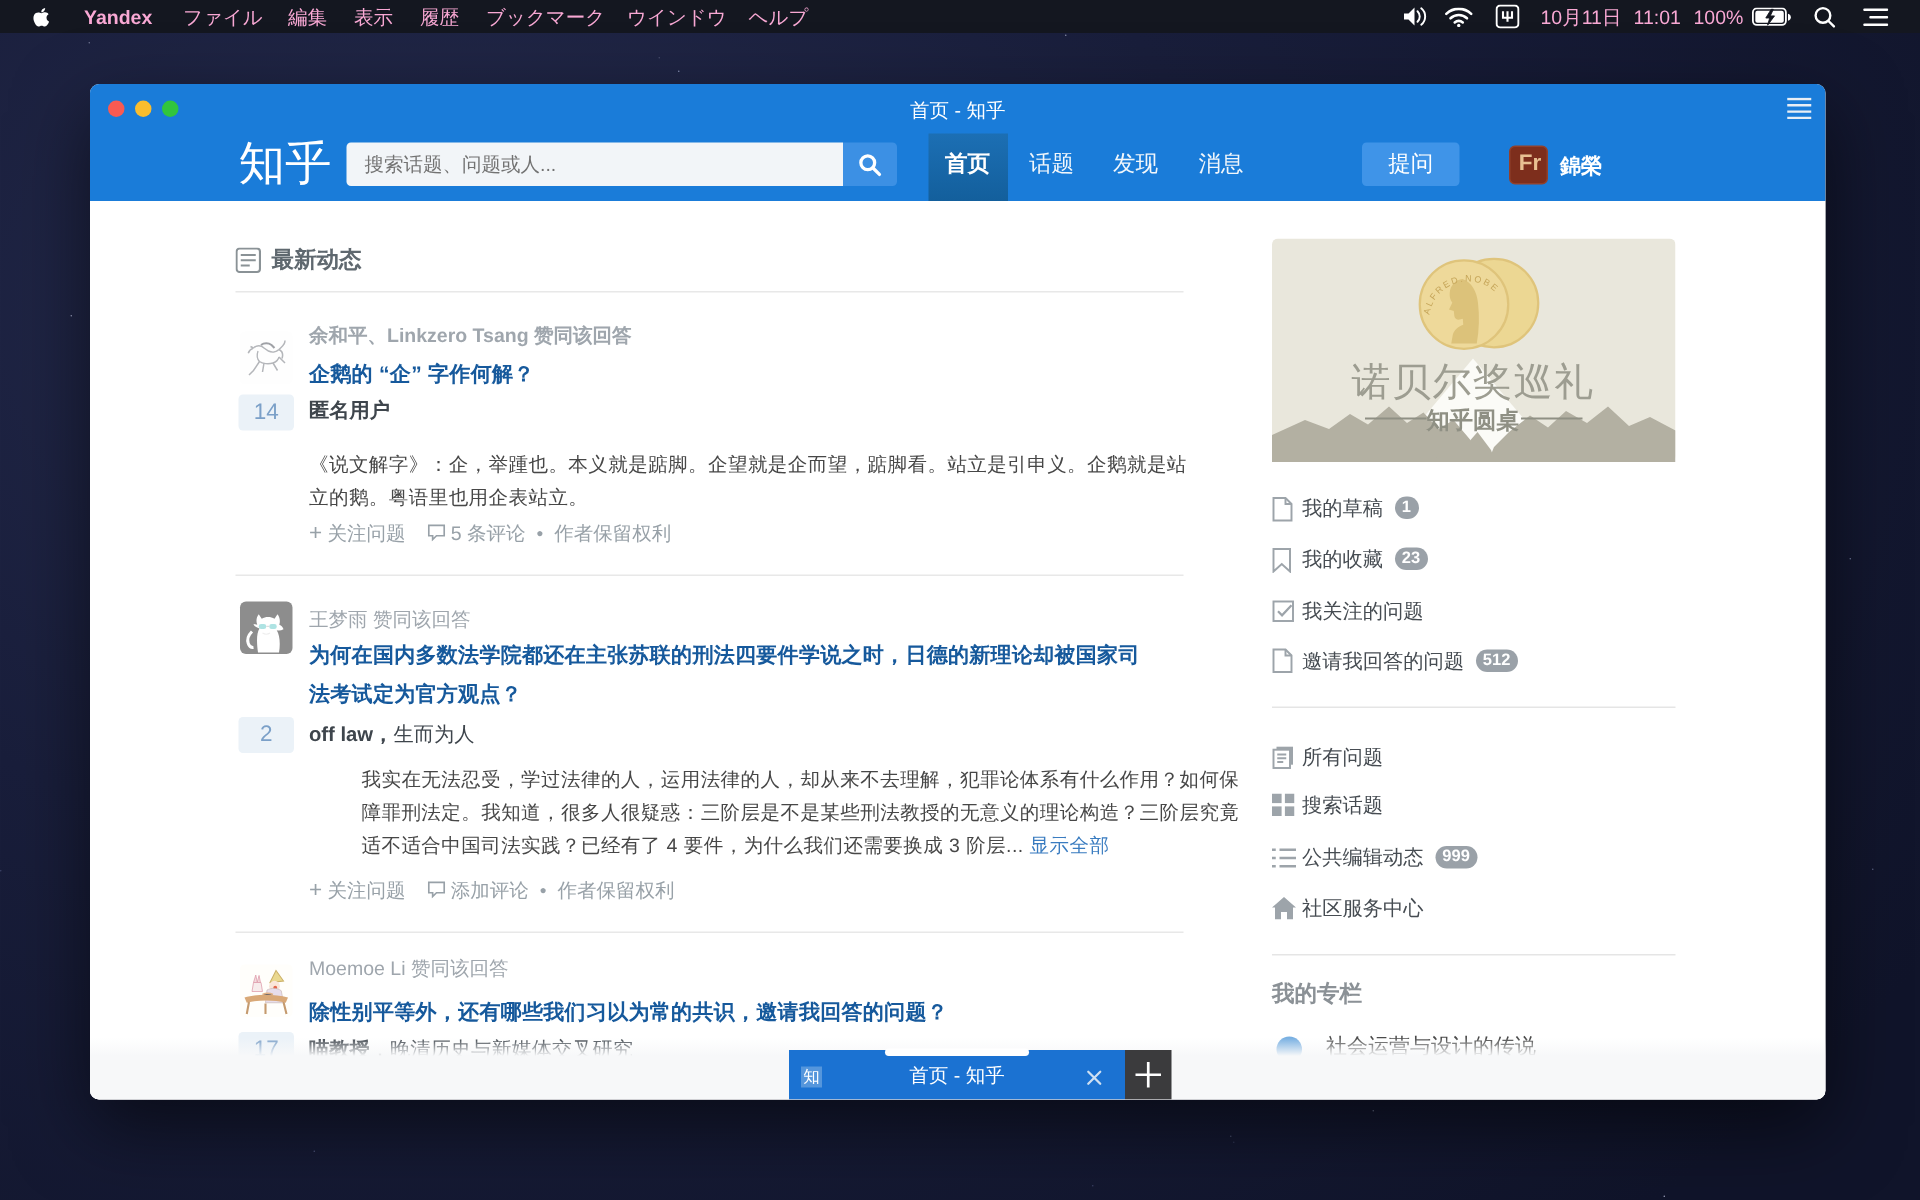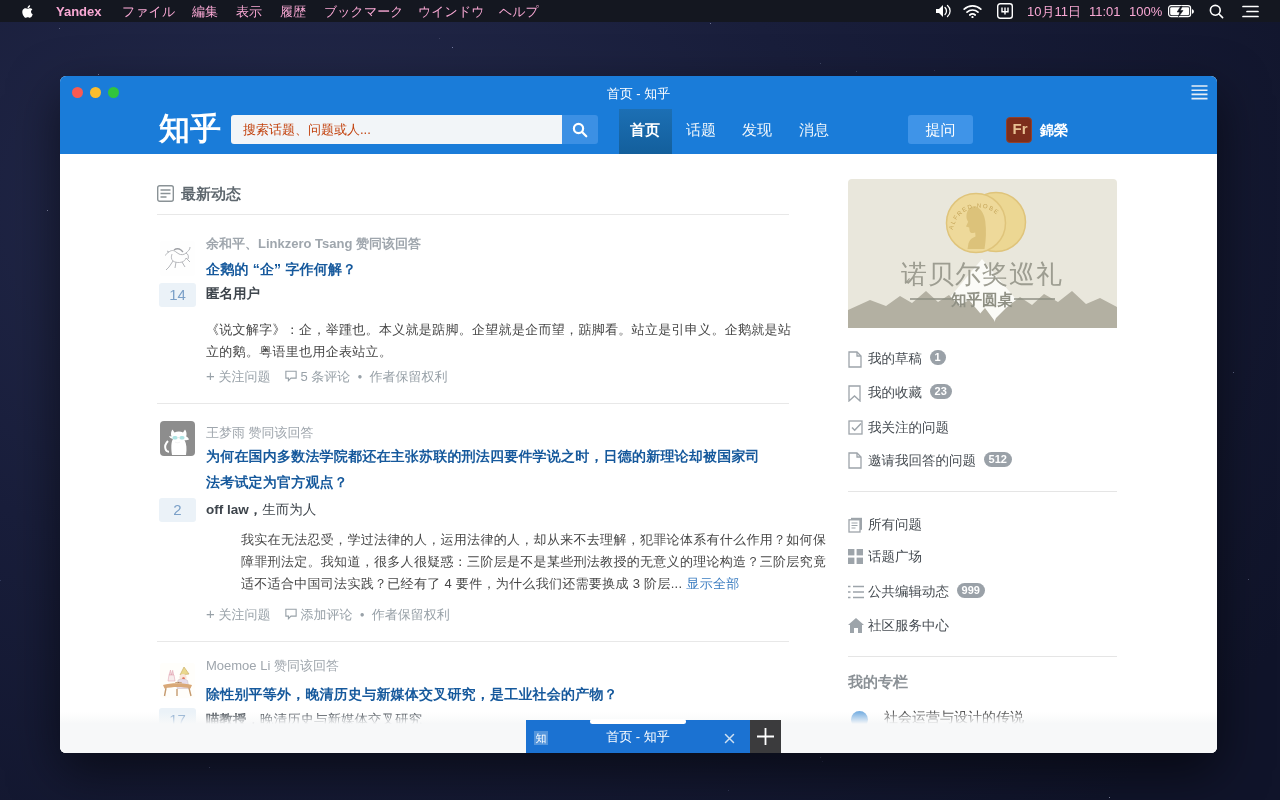--- a/index.html
+++ b/index.html
@@ -3,21 +3,21 @@
 <meta charset="utf-8">
 <style>
 html,body{margin:0;padding:0;width:1280px;height:800px;overflow:hidden;}
 body{font-family:"Liberation Sans",sans-serif;position:relative;
 background:radial-gradient(1150px 820px at 24% 26%, #242a4c 0%, #191e3b 45%, #10142a 100%);}
 .abs{position:absolute;}
 
 #menubar{left:0;top:0;width:1280px;height:22px;background:#141720;color:#f9a8d4;font-size:13px;}
 #menubar .mi{position:absolute;top:0;height:22px;line-height:23px;white-space:nowrap;}
 
-#win{left:60px;top:76px;width:1157px;height:677px;border-radius:6px;overflow:hidden;
+#win{left:60px;top:56px;width:1157px;height:677px;border-radius:6px;overflow:hidden;
 box-shadow:0 18px 50px rgba(0,0,0,0.55);background:#fff;}
 #header{left:0;top:0;width:1157px;height:78px;background:#1a7cd9;}
 .tl{position:absolute;top:11px;width:11px;height:11px;border-radius:50%;}
 #wtitle{left:0;top:9px;width:1157px;text-align:center;color:#fff;font-size:13px;}
 #navactive{left:559px;top:33px;width:53px;height:45px;background:#15669f;background:linear-gradient(#1c6fb4,#135f9c);}
 .nav{position:absolute;top:39px;height:30px;line-height:30px;color:#f2f7fb;font-size:15px;}
 #searchbox{left:171px;top:39px;width:331px;height:29px;background:#f2f5f8;border-radius:3px 0 0 3px;}
 #searchbtn{left:502px;top:39px;width:36px;height:29px;background:#3c90e4;border-radius:0 3px 3px 0;}
 #askbtn{left:848px;top:39px;width:65px;height:29px;background:#3f94e8;border-radius:3px;color:#fff;
 font-size:15px;text-align:center;line-height:29px;}
@@ -101,23 +101,23 @@
 
 <div id="win" class="abs">
   <div id="header" class="abs">
     <div class="tl" style="left:12px;background:#f95a52;"></div>
     <div class="tl" style="left:30px;background:#f9bd2e;"></div>
     <div class="tl" style="left:48px;background:#31c53e;"></div>
     <div id="wtitle" class="abs">首页 - 知乎</div>
     <svg class="abs" style="left:1131px;top:9px" width="17" height="15" viewBox="0 0 17 15" stroke="#e8eef5" stroke-width="1.6">
       <path d="M0.5 1h16M0.5 5.2h16M0.5 9.4h16M0.5 13.6h16"></path>
     </svg>
-    <div class="abs" style="left:99px;top:36px;color:#fff;font-size:31px;line-height:34px;font-weight:bold;">知乎</div>
+    <div class="abs" style="left:99px;top:36px;color:#fff;font-size:31px;line-height:34px;font-weight:normal;">知乎</div>
     <div id="searchbox" class="abs">
-        <div class="abs" style="left:12px;top:0;height:29px;line-height:30px;color:#c2410c;font-size:13px;">搜索话题、问题或人...</div>
+        <div class="abs" style="left:12px;top:0;height:29px;line-height:30px;color:#737373;font-size:13px;">搜索话题、问题或人...</div>
       </div>
     <div id="searchbtn" class="abs">
       <svg class="abs" style="left:10px;top:7px" width="16" height="16" viewBox="0 0 16 16" fill="none" stroke="#fff" stroke-width="2.2">
         <circle cx="6.5" cy="6.5" r="4.6"></circle>
           <path d="M10 10l4.3 4.3" stroke-linecap="round"></path>
       </svg>
     </div>
     <div id="navactive" class="abs"></div>
     <div class="nav" style="left:570px;font-weight:bold;color:#fff;">首页</div>
     <div class="nav" style="left:626px;">话题</div>
@@ -193,21 +193,21 @@
         <circle cx="23.5" cy="15.5" r="1.3" fill="#e2654a"></circle>
         <path d="M18 17c3-1.5 7-1.5 9.5 0.5l1.5 8h-12z" fill="#e7ddeb" stroke="#cbb" stroke-width="0.5"></path>
         <path d="M9 12l1.5-5 1 4.8 1.2-4.5 1 5z" fill="#f3dadd" stroke="#d9a" stroke-width="0.5"></path>
         <path d="M9 12h5l1 6h-7z" fill="#f7ecec" stroke="#d9a" stroke-width="0.5"></path>
         <path d="M3 22c8-2.5 20-2.5 29 0l-1.5 3.5c-8-2-18-2-26 0z" fill="#d9a877"></path>
         <path d="M6 25l-1.5 8M29 25l2 8M17 26v7" stroke="#c59a6e" stroke-width="1.4"></path>
         <path d="M15 20c2-1 5-1 7 0" stroke="#e0b084" stroke-width="1"></path>
       </svg>
     </div>
     <div class="meta" style="top:503px;">Moemoe Li 赞同该回答</div>
-    <div class="qtitle" style="top:530px;">除性别平等外，晚清历史与新媒体交叉研究，是工业社会的产物？</div>
+    <div class="qtitle" style="top:530px;">除性别平等外，还有哪些我们习以为常的共识，邀请我回答的问题？</div>
     <div class="vote" style="top:554px;">17</div>
     <div class="author" style="top:556px;"><b>喵教授</b>，晚清历史与新媒体交叉研究</div>
 
     <svg class="abs" style="left:788px;top:25px" width="269" height="149" viewBox="0 0 269 149">
       <rect width="269" height="149" rx="4" fill="#e9e7dc"></rect>
       <circle cx="148" cy="43" r="29.5" fill="#ecd793" stroke="#dfc47b" stroke-width="1.5"></circle>
       <circle cx="128" cy="44" r="29.5" fill="#eed99a" stroke="#dfc47b" stroke-width="1.5"></circle>
       <path d="M127 27c-4.5 0.5-8 4-8.5 9-0.3 2.6 0.3 5 1.7 6.8l-2.2 4.6 3.2 1 0.4 3.4c0.3 1.8 2 2.6 3.6 2.2l2-0.5 0.3 4c-3.6 1.4-6 3.3-7 6.8l-1 5.7h17c1.6-9 1.9-18.3 0.8-27.4-0.8-7-4-13.4-10.3-15.6z" fill="#dcc27a"></path>
       <path id="arcA" d="M105 51 A26 26 0 0 1 149 36" fill="none"></path>
       <text font-size="6" fill="#c6a65a" font-family="Liberation Sans, sans-serif" letter-spacing="1.4"><textPath href="#arcA">ALFRED.NOBEL</textPath></text>
@@ -248,21 +248,21 @@
         <rect x="1" y="2.8" width="11" height="12.2" fill="#fff" stroke="#9da4aa" stroke-width="1.3"></rect>
         <path d="M3.5 6h6M3.5 8.5h6M3.5 11h4" stroke="#9da4aa" stroke-width="1.2"></path>
       </svg>
     <div class="sitem" style="top:361px;">所有问题</div>
     <svg class="sicon" style="top:395px;" width="15" height="15" viewBox="0 0 15 15" fill="#9da4aa">
         <rect x="0" y="0" width="6.4" height="6.4"></rect>
         <rect x="8.6" y="0" width="6.4" height="6.4"></rect>
         <rect x="0" y="8.6" width="6.4" height="6.4"></rect>
         <rect x="8.6" y="8.6" width="6.4" height="6.4"></rect>
       </svg>
-    <div class="sitem" style="top:393px;">话题广场</div>
+    <div class="sitem" style="top:393px;">搜索话题</div>
     <svg class="sicon" style="top:431px;" width="16" height="14" viewBox="0 0 16 14" stroke="#9da4aa" stroke-width="1.6">
         <path d="M0 1.5h2.5M5 1.5h11M0 7h2.5M5 7h11M0 12.5h2.5M5 12.5h11"></path>
       </svg>
     <div class="sitem" style="top:428px;">公共编辑动态&nbsp;&nbsp;<span class="pill">999</span></div>
     <svg class="sicon" style="top:464px;" width="16" height="15" viewBox="0 0 16 15" fill="#9da4aa">
         <path d="M8 0L0 7h2v8h4v-5h4v5h4V7h2z"></path>
       </svg>
     <div class="sitem" style="top:462px;">社区服务中心</div>
     <div class="sdivider" style="top:502px;"></div>
     <div class="abs" style="left:788px;top:519px;color:#8b9196;font-size:15px;font-weight:bold;">我的专栏</div>

